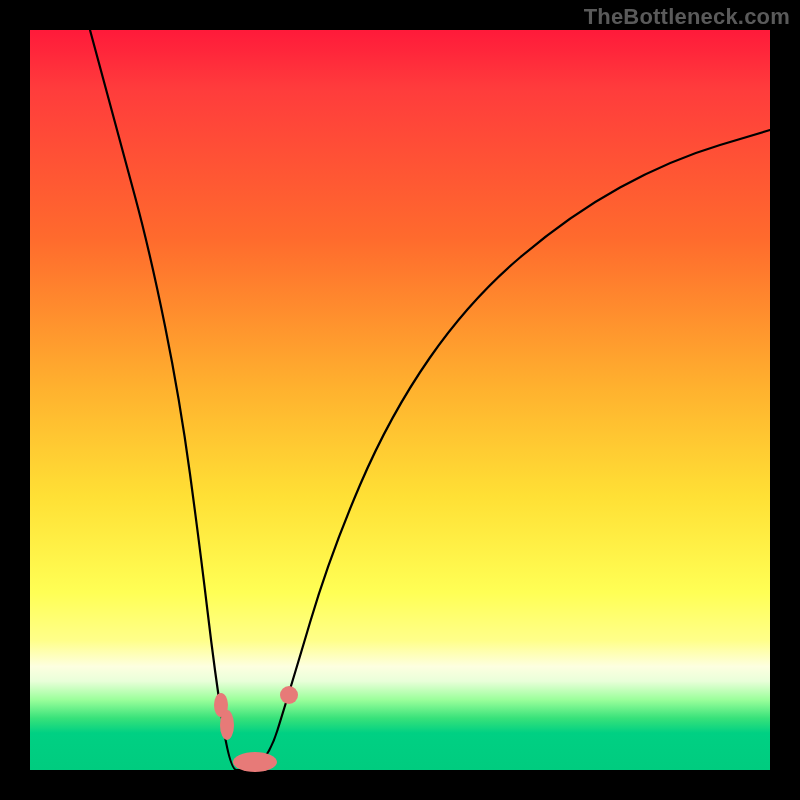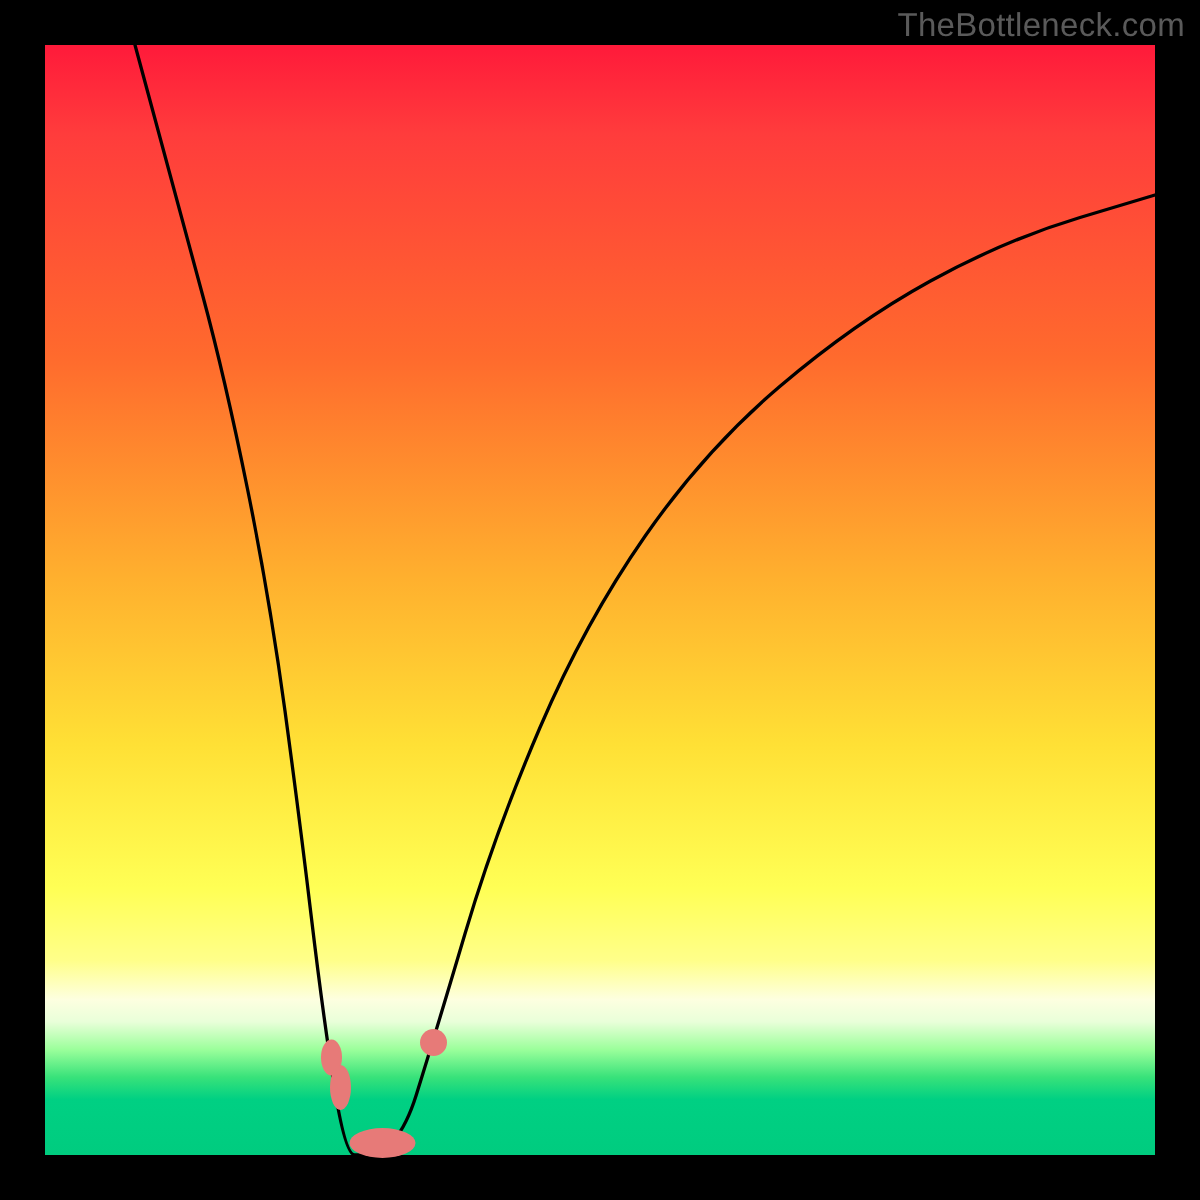--- a/index.html
+++ b/index.html
@@ -40,21 +40,21 @@
       #38e27a 93%,
       #00d083 95%,
       #00cc7f 100%
     );
   }
   .watermark {
     position: absolute;
     top: 4px;
     right: 10px;
     font-size: 22px;
-    font-weight: 400;
+    font-weight: 700;
     color: #5a5a5a;
     letter-spacing: 0.2px;
     user-select: none;
   }
   svg.curve {
     position: absolute;
     left: 0;
     top: 0;
     width: 740px;
     height: 740px;

